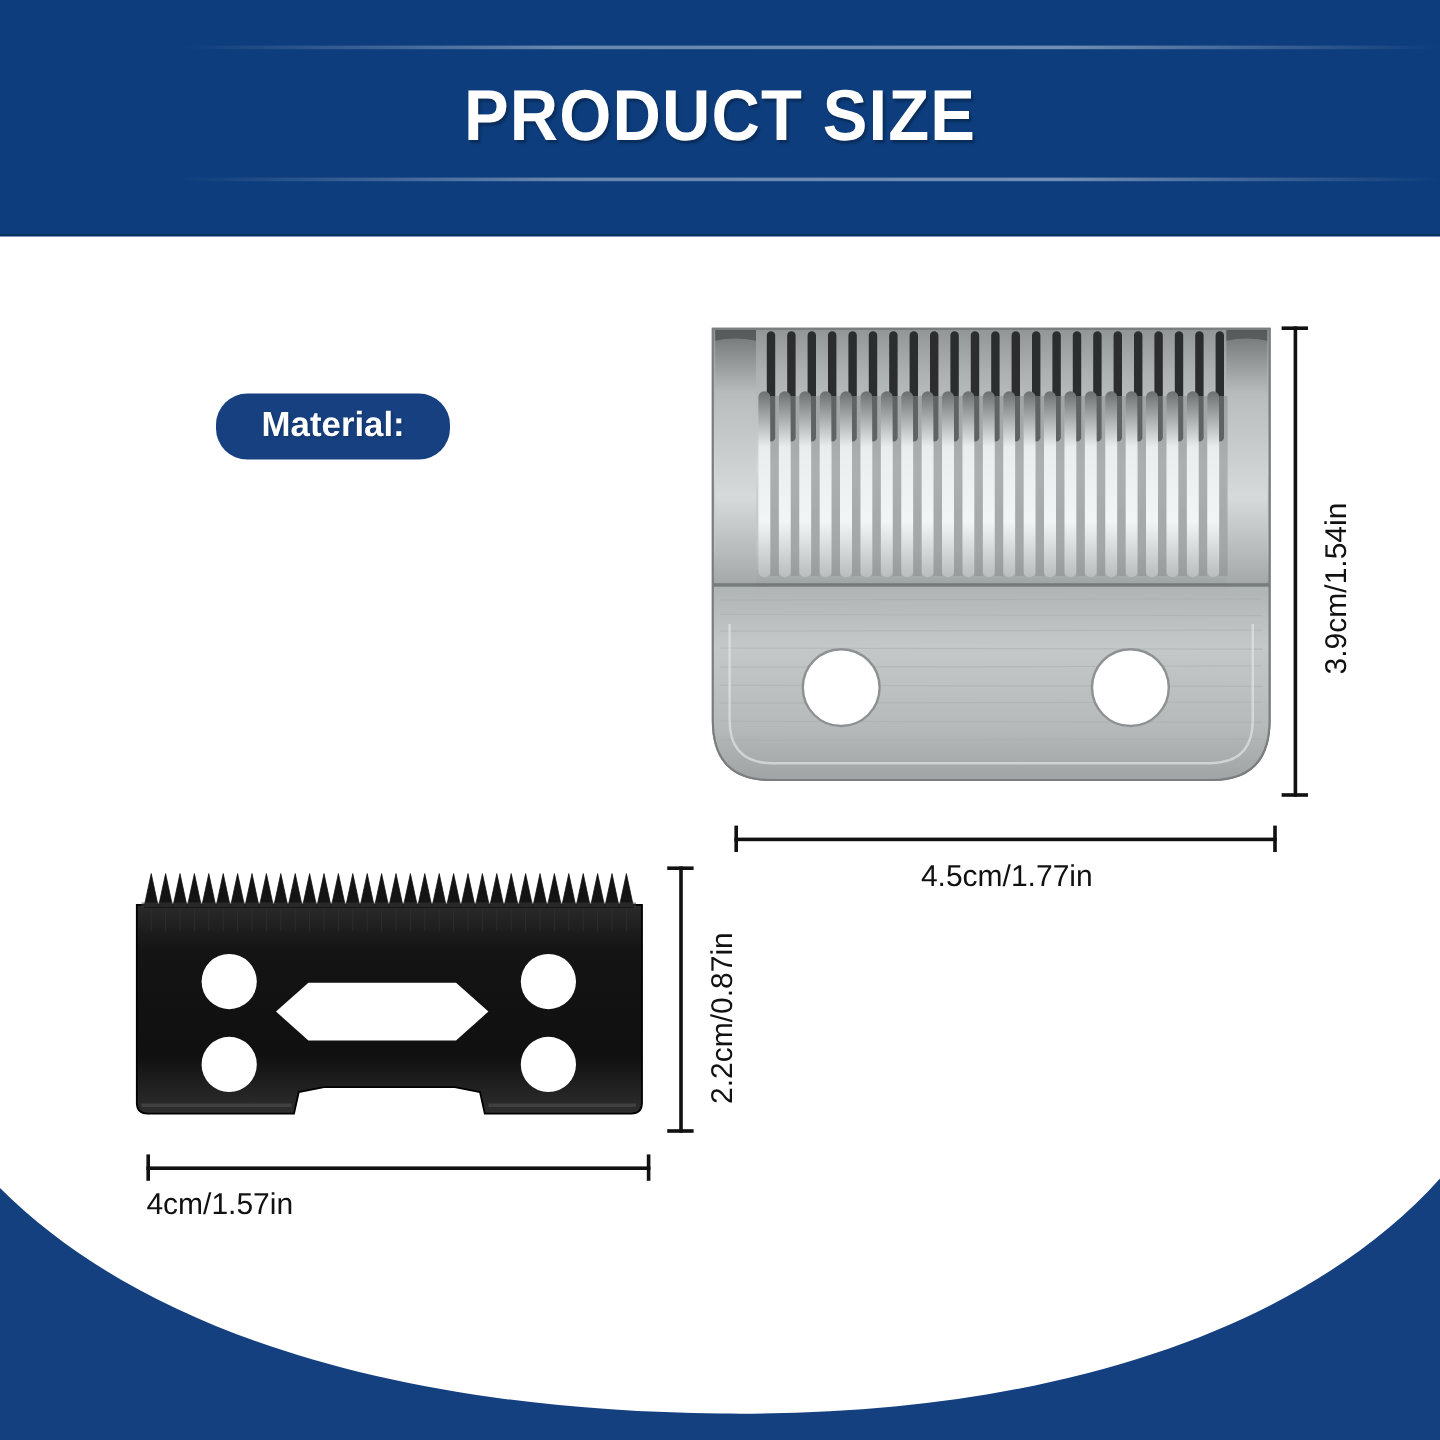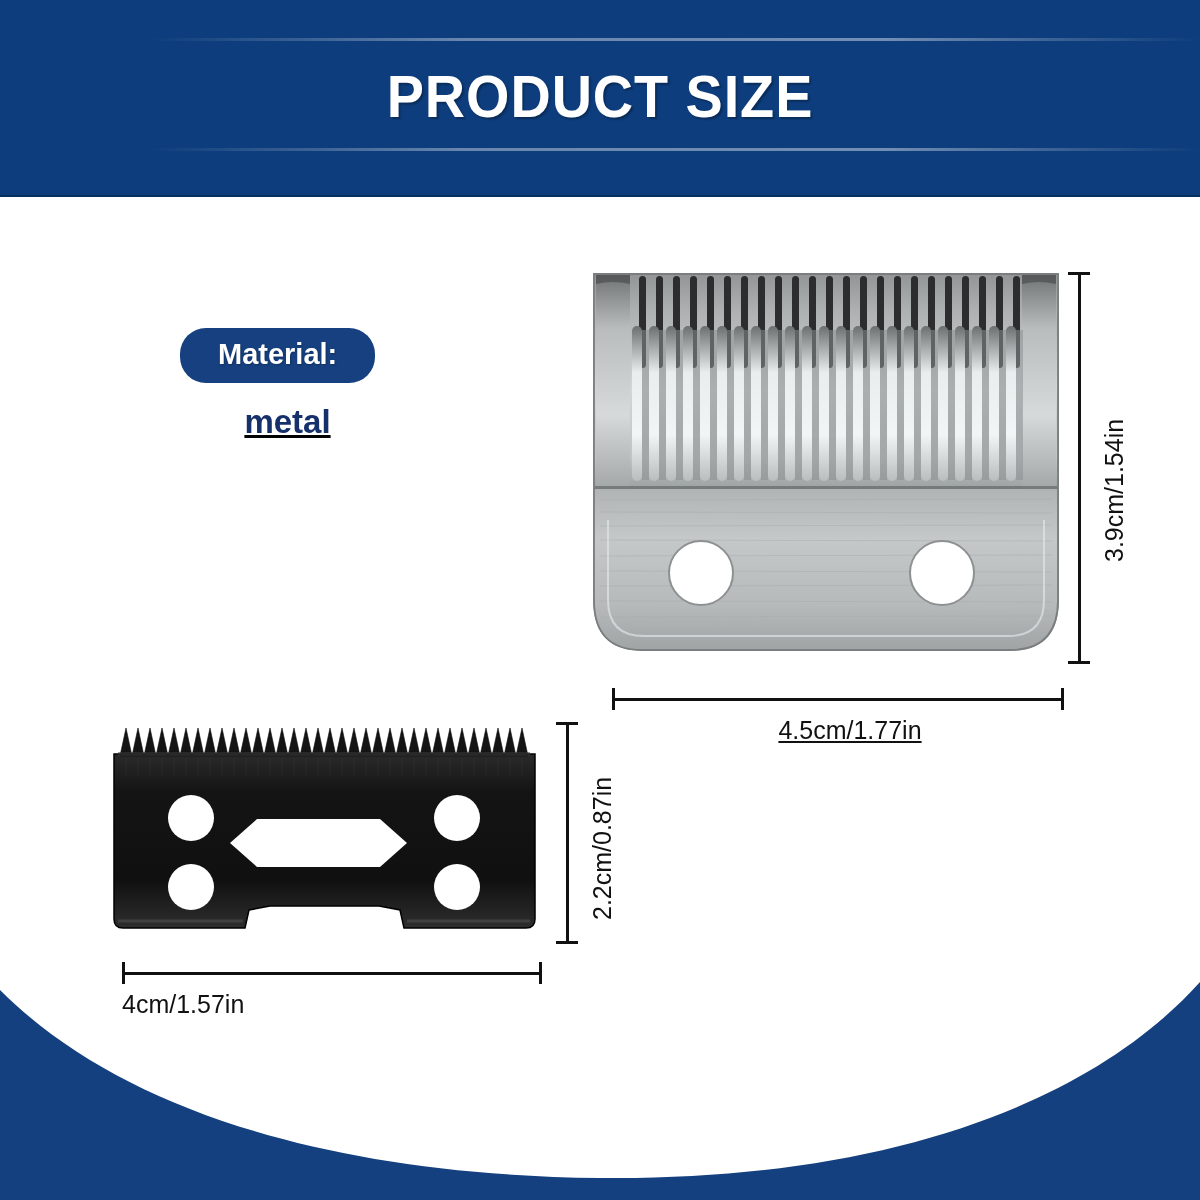--- a/index.html
+++ b/index.html
@@ -58,21 +58,21 @@
   }
 
   
   #footer-wave {
     position: absolute;
     left: 0; top: 960px;
     width: 1200px; height: 240px;
   }
 
   
-  .spec-block { position: absolute; text-decoration: underline; }
+  .spec-block { position: absolute; }
   .spec-pill {
     display: inline-block;
     background: #16407f;
     color: #ffffff;
     font-size: 29px;
     font-weight: 700;
     border-radius: 26px;
     padding: 10px 34px 12px 34px;
     text-shadow: 1px 1px 2px rgba(0,0,0,.25);
     white-space: nowrap;
@@ -141,21 +141,21 @@
   #dim-silver-v .dim-line-v { left: 0; top: 0; height: 392px; }
   #dim-silver-v .cap-h.top { left: -10px; top: 0; }
   #dim-silver-v .cap-h.bot { left: -10px; top: 389px; }
   #dim-silver-v .dim-label { left: 22px; top: 290px; }
 
   
   #dim-silver-h { left: 612px; top: 698px; width: 452px; }
   #dim-silver-h .dim-line-h { left: 0; top: 0; width: 452px; }
   #dim-silver-h .cap-v.l { left: 0; top: -10px; }
   #dim-silver-h .cap-v.r { left: 449px; top: -10px; }
-  #dim-silver-h .dim-label { left: 12px; top: 18px; width: 452px; text-align: center; text-decoration: underline; }
+  #dim-silver-h .dim-label { left: 1px; top: 18px; width: 452px; text-align: center; }
 
   
   #dim-black-v { left: 566px; top: 722px; height: 222px; }
   #dim-black-v .dim-line-v { left: 0; top: 0; height: 222px; }
   #dim-black-v .cap-h.top { left: -10px; top: 0; }
   #dim-black-v .cap-h.bot { left: -10px; top: 219px; }
   #dim-black-v .dim-label { left: 22px; top: 198px; }
 
   
   #dim-black-h { left: 122px; top: 972px; width: 420px; }
@@ -171,21 +171,20 @@
 
   <div id="header" style="background: rgb(13, 61, 124);">
     <div class="sheen-top"></div>
     <div class="sheen-bottom"></div>
     <div id="header-title">PRODUCT SIZE</div>
     <div class="hairline"></div>
   </div>
 
   <div class="spec-block" id="spec-material">
     <div class="spec-pill">Material:</div>
-    <div class="spec-value">metal</div>
   </div>
 
 
   <svg id="silver-blade" viewBox="0 0 472 400">
     <defs>
       <linearGradient id="gradBodyV" x1="0" y1="0" x2="0" y2="1">
         <stop offset="0%" stop-color="#9fa3a4"></stop>
         <stop offset="12%" stop-color="#c3c7c8"></stop>
         <stop offset="45%" stop-color="#b3b7b8"></stop>
         <stop offset="80%" stop-color="#c6cacb"></stop>

